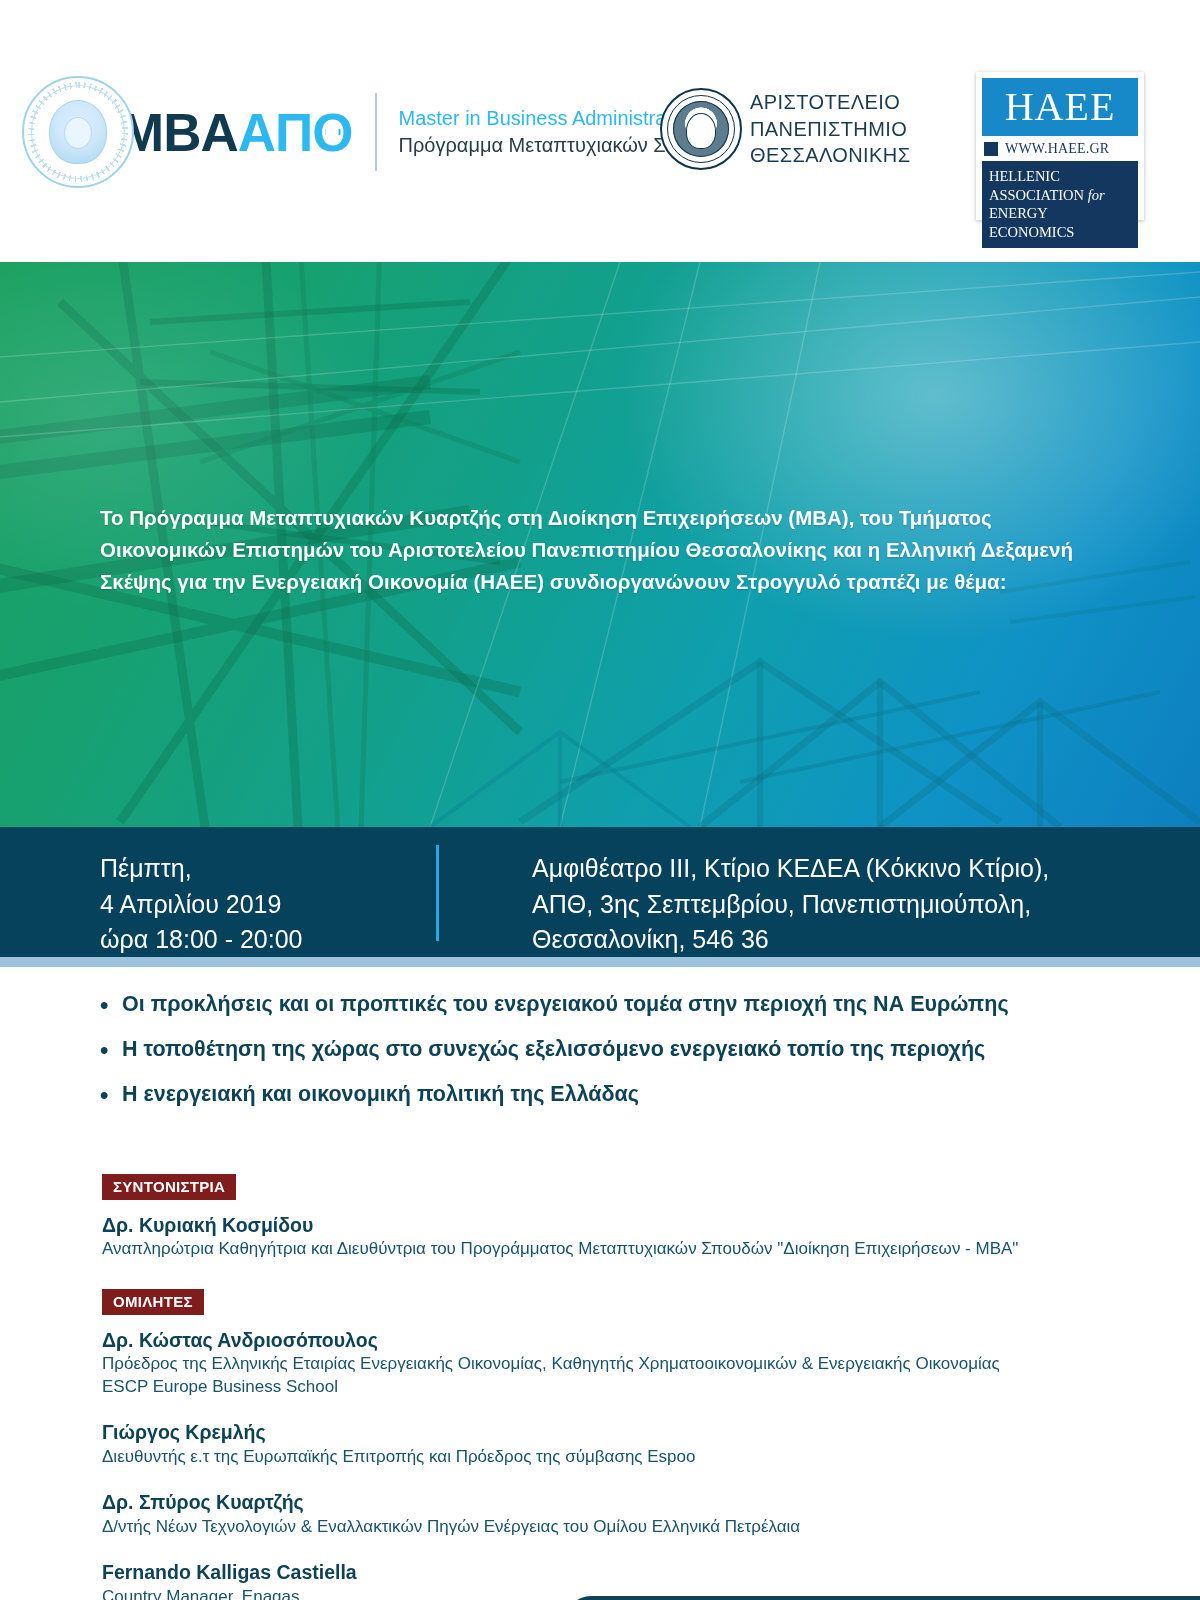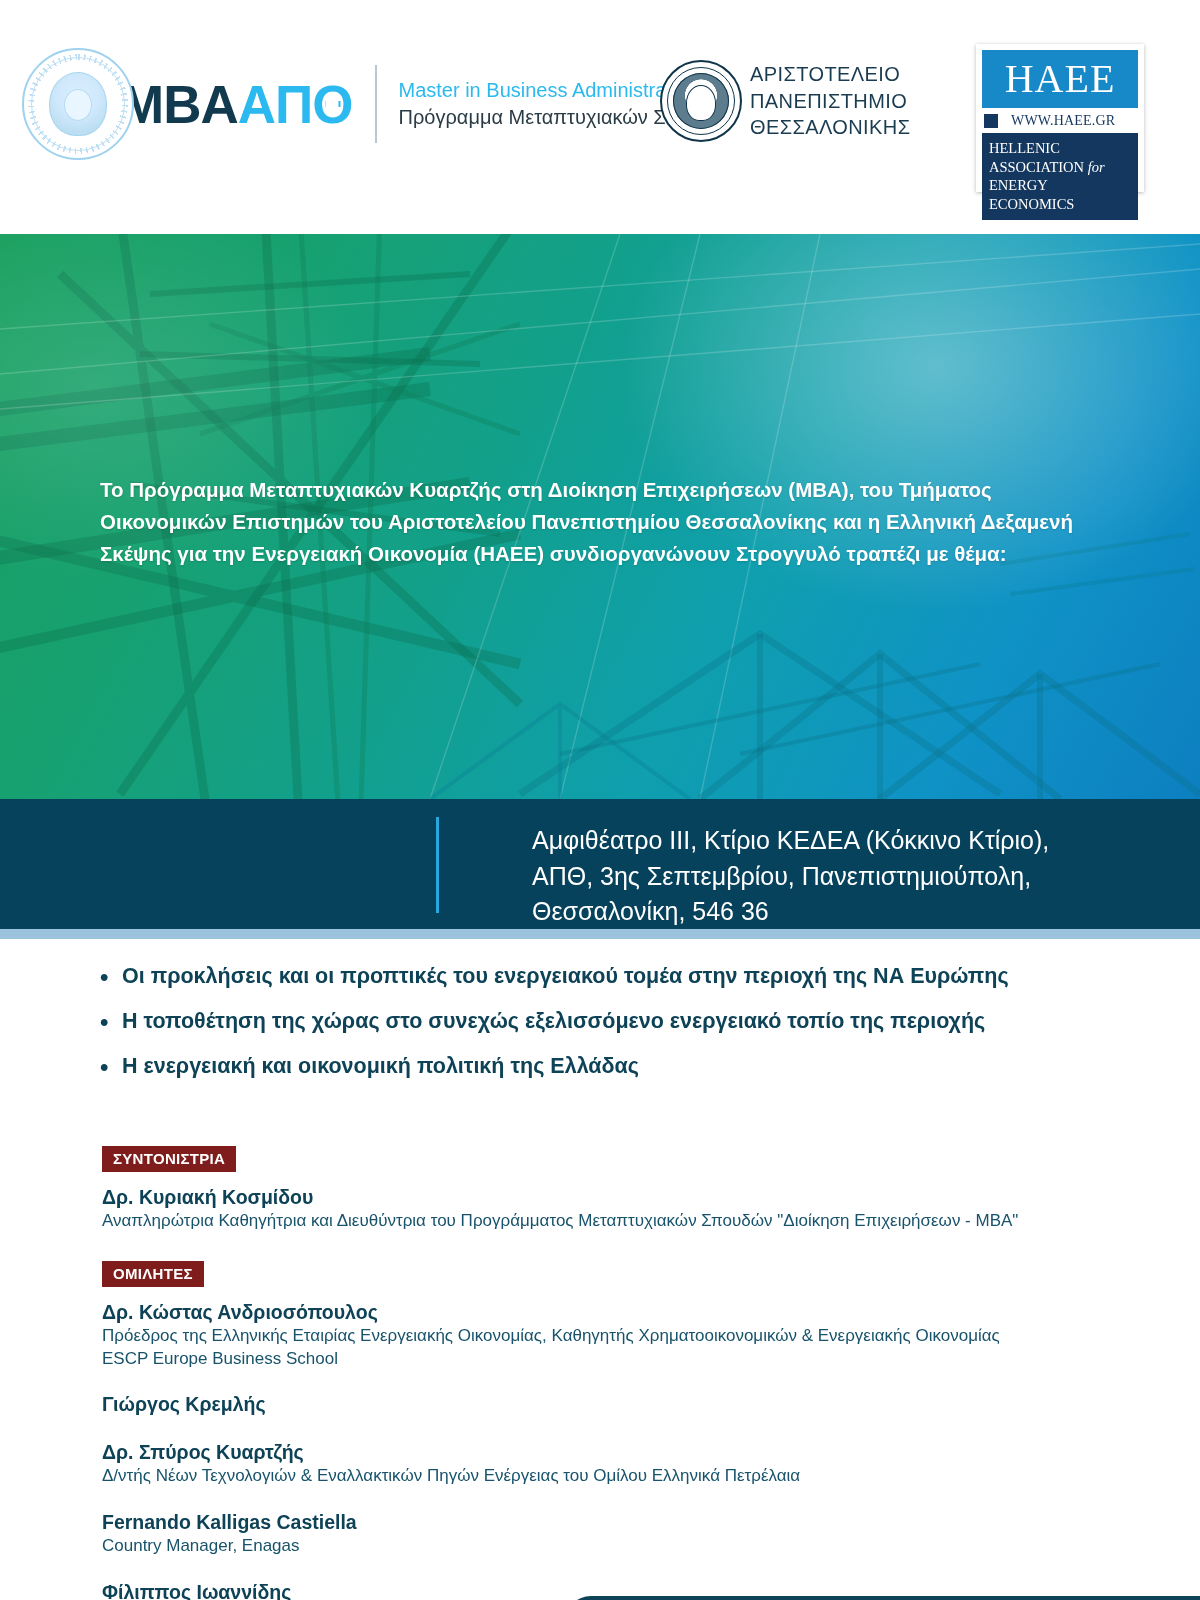--- a/index.html
+++ b/index.html
@@ -3,21 +3,21 @@
 <meta charset="utf-8">
 <title>Poster</title>
 <style>
   html,body{margin:0;padding:0;background:#ffffff;}
   body{width:1200px;height:1600px;overflow:hidden;
        font-family:"Liberation Sans","DejaVu Sans",sans-serif;}
 
   .poster{position:relative;width:1200px;height:1600px;background:#fff;overflow:hidden;}
 
   
-  .header{position:relative;height:234px;width:1200px;background:#fff;}
+  .header{position:relative;height:234px;width:1200px;background:#fff;margin-top:28px;}
 
   .logo-mba{position:absolute;left:22px;top:48px;display:flex;align-items:center;}
   .seal{width:108px;height:108px;border-radius:50%;border:2px solid #9ed2ef;
         position:relative;flex:0 0 auto;background:#fff;}
   .seal::before{content:"";position:absolute;inset:7px;border-radius:50%;border:1px solid #bfe0f4;}
   .seal-face{position:absolute;left:50%;top:50%;transform:translate(-50%,-50%);
        width:56px;height:62px;border-radius:50% 50% 46% 46%;
        background:radial-gradient(circle at 50% 38%, #dcefff 0%, #cfe8fb 45%, #bfe0f4 70%, #aed8f1 100%);
        border:1px solid #a8d4ee;}
   .seal-face::after{content:"";position:absolute;left:50%;top:16px;transform:translateX(-50%);
@@ -50,21 +50,21 @@
         box-shadow:inset 0 0 0 1px #10354a;}
   .auth-face{position:absolute;left:50%;top:52%;transform:translate(-50%,-50%);z-index:2;
         width:28px;height:34px;border-radius:50% 50% 44% 44%;background:#fff;border:1.2px solid #10354a;}
   .auth-txt{color:#1b3c50;font-size:20px;line-height:1.32;letter-spacing:.4px;}
 
   .logo-haee{position:absolute;left:976px;top:44px;width:168px;height:148px;
              background:#fff;box-shadow:0 1px 4px rgba(0,0,0,.28);padding:6px;box-sizing:border-box;}
   .haee-top{background:#1789c9;height:58px;display:flex;align-items:center;justify-content:center;}
   .haee-top span{color:#fff;font-family:"Liberation Serif","DejaVu Serif",serif;
              font-size:40px;letter-spacing:1px;line-height:1;}
-  .haee-mid{display:flex;align-items:center;gap:13px;padding:5px 0 4px 2px;}
+  .haee-mid{display:flex;align-items:center;gap:7px;padding:5px 0 4px 2px;}
   .haee-sq{width:14px;height:14px;background:#13375f;flex:0 0 auto;}
   .haee-mid span{color:#13375f;font-family:"Liberation Serif",serif;font-size:14px;letter-spacing:.2px;}
   .haee-bot{background:#13375f;padding:6px 7px 7px;}
   .haee-bot div{color:#fff;font-family:"Liberation Serif",serif;font-size:14.5px;line-height:1.28;}
   .haee-bot em{font-style:italic;}
 
   
   .hero{position:relative;width:1200px;height:565px;overflow:hidden;
         background:linear-gradient(118deg,#19a05f 0%,#17a172 22%,#12a08c 42%,#0f9fae 62%,#0f92c6 82%,#0d7fc0 100%);}
   .hero .glow{position:absolute;left:48%;top:-26%;width:720px;height:560px;
@@ -197,20 +197,25 @@
 
     <div class="hero-intro">
       <span>Το Πρόγραμμα Μεταπτυχιακών Κυαρτζής στη Διοίκηση Επιχειρήσεων (MBA), του Τμήματος</span>
       <span>Οικονομικών Επιστημών του Αριστοτελείου Πανεπιστημίου Θεσσαλονίκης και η Ελληνική Δεξαμενή</span>
       <span>Σκέψης για την Ενεργειακή Οικονομία (HAEE) συνδιοργανώνουν Στρογγυλό τραπέζι με θέμα:</span>
     </div>
 
   </div>
 
   <div class="band">
+    <div class="date">
+      <div>Πέμπτη,</div>
+      <div>4 Απριλίου 2019</div>
+      <div>ώρα 18:00 - 20:00</div>
+    </div>
     <div class="vline"></div>
     <div class="place">
       <div>Αμφιθέατρο III, Κτίριο ΚΕΔΕΑ (Κόκκινο Κτίριο),</div>
       <div>ΑΠΘ, 3ης Σεπτεμβρίου, Πανεπιστημιούπολη,</div>
       <div>Θεσσαλονίκη, 546 36</div>
     </div>
   </div>
   <div class="band-underline"></div>
 
   <div class="topics">
@@ -230,20 +235,21 @@
     <div class="group-gap"></div>
 
     <div class="tag">ΟΜΙΛΗΤΕΣ</div>
 
     <div class="person">
       <div class="p-name">Δρ. Κώστας Ανδριοσόπουλος</div>
       <div class="p-role">Πρόεδρος της Ελληνικής Εταιρίας Ενεργειακής Οικονομίας, Καθηγητής Χρηματοοικονομικών &amp; Ενεργειακής Οικονομίας ESCP Europe Business School</div>
     </div>
     <div class="person sp">
       <div class="p-name">Γιώργος Κρεμλής</div>
+      <div class="p-role">Διευθυντής ε.τ της Ευρωπαϊκής Επιτροπής και Πρόεδρος της σύμβασης Espoo</div>
     </div>
     <div class="person sp">
       <div class="p-name">Δρ. Σπύρος Κυαρτζής</div>
       <div class="p-role">Δ/ντής Νέων Τεχνολογιών &amp; Εναλλακτικών Πηγών Ενέργειας του Ομίλου Ελληνικά Πετρέλαια</div>
     </div>
     <div class="person sp">
       <div class="p-name">Fernando Kalligas Castiella</div>
       <div class="p-role">Country Manager, Enagas</div>
     </div>
     <div class="person sp">

